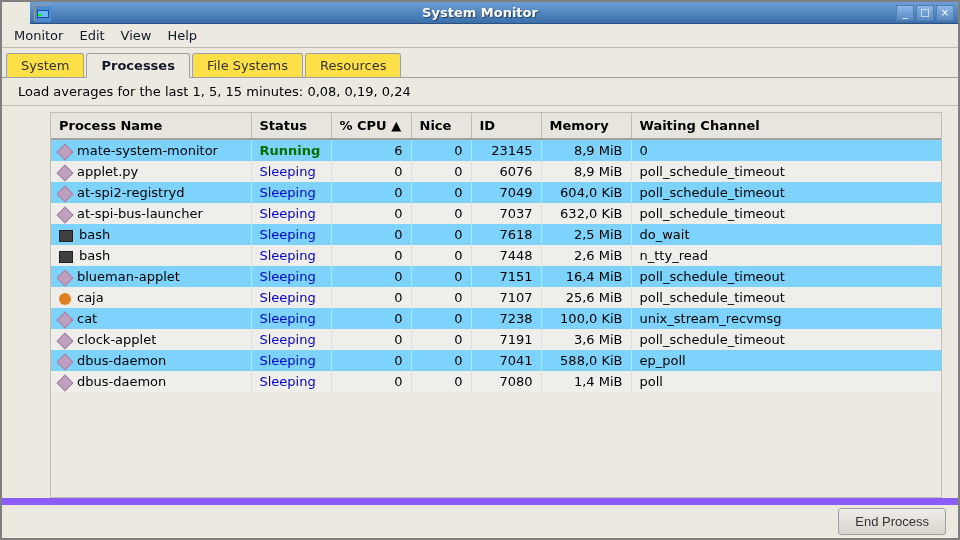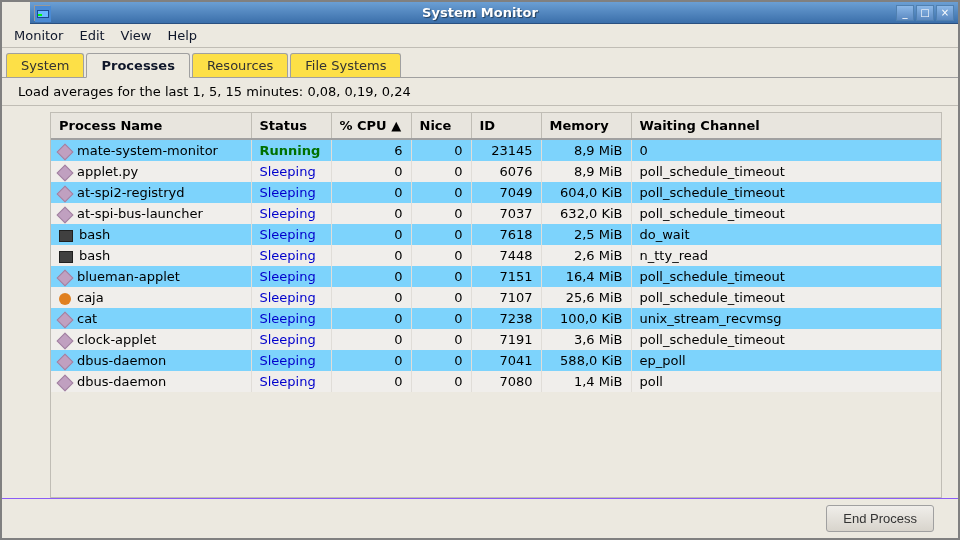--- a/index.html
+++ b/index.html
@@ -197,22 +197,22 @@
     .status-sleeping {
       color: #0000cc;
     }
 
     .bottom-bar {
       height: 40px;
       background: #ece9e0;
       display: flex;
       align-items: center;
       justify-content: flex-end;
-      padding: 0 24px;
-      border-top: 1px solid #8b5cf6;
+      padding: 0 12px;
+      border-top: 7px solid #8b5cf6;
     }
 
     .end-process-btn {
       padding: 5px 16px;
       background: linear-gradient(to bottom, #f0eeea, #d8d4cc);
       border: 1px solid #a0a0a0;
       border-radius: 3px;
       font-size: 13px;
       cursor: pointer;
       color: #333;
@@ -245,22 +245,22 @@
   <div class="menubar">
     <span class="menu-item">Monitor</span>
     <span class="menu-item">Edit</span>
     <span class="menu-item">View</span>
     <span class="menu-item">Help</span>
   </div>
 
   <div class="tabs-bar">
     <div class="tab">System</div>
     <div class="tab active">Processes</div>
+    <div class="tab">File Systems</div>
     <div class="tab">Resources</div>
-    <div class="tab">File Systems</div>
   </div>
 
   <div class="load-averages">
     <span>Load averages for the last 1, 5, 15 minutes: 0,08, 0,19, 0,24</span>
   </div>
 
   <div style="flex:1; overflow:hidden; display:flex; flex-direction:column; padding: 0 8px 0 8px; margin-left: 32px;">
     <div class="table-container">
       <table>
         <thead>

